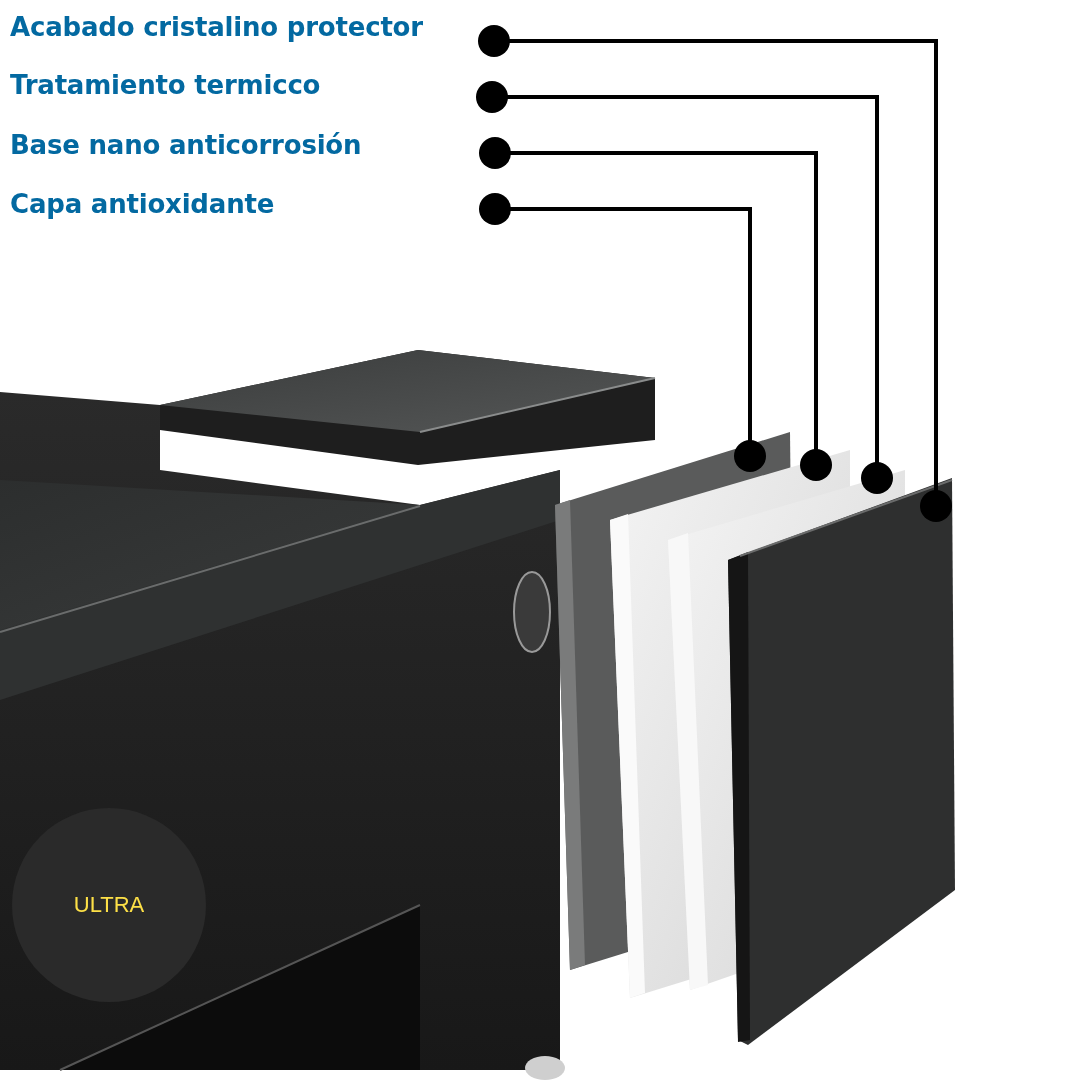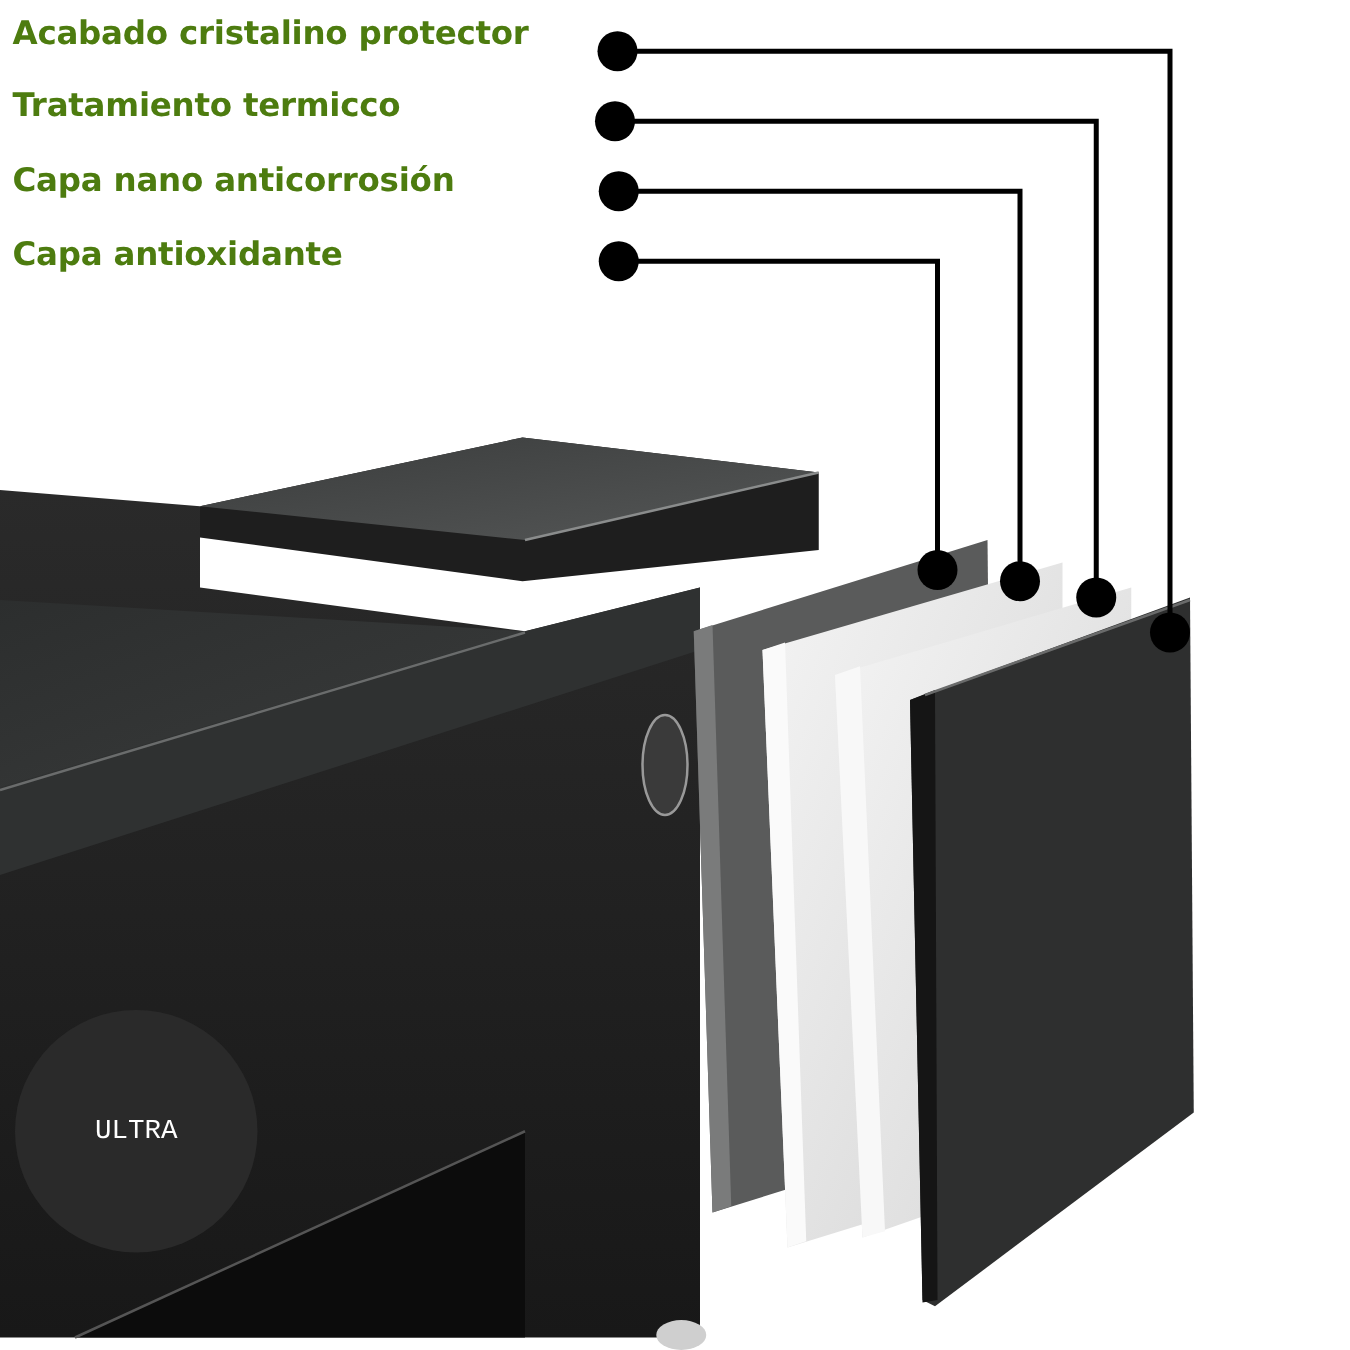--- a/index.html
+++ b/index.html
@@ -5,29 +5,29 @@
     html, body { margin: 0; padding: 0; }
     body {
       width: 1080px; height: 1080px; overflow: hidden;
       background: #ffffff; position: relative;
       font-family: "DejaVu Sans", sans-serif;
     }
     .labels { position: absolute; left: 10px; top: 0; }
     .label {
       position: absolute; left: 0; white-space: nowrap;
       font-family: "DejaVu Sans", sans-serif; font-weight: bold;
-      font-size: 26px; color: #4d7c0f; letter-spacing: -0.2px;
+      font-size: 26px; color: #0369a1; letter-spacing: -0.2px;
     }
     svg.scene { position: absolute; left: 0; top: 0; }
     .badge {
       position: absolute; left: 12px; top: 808px;
       width: 194px; height: 194px; border-radius: 50%;
       background: #2a2a2a;
       display: flex; align-items: center; justify-content: center;
-      color: #ffffff; font-family: Liberation Mono, monospace; font-size: 22px;
+      color: #fde047; font-family: Liberation Sans, sans-serif; font-size: 22px;
       line-height: 34px; text-align: center;
     }
   </style>
 </head>
 <body>
 
 <svg class="scene" width="1080" height="1080" viewBox="0 0 1080 1080">
   <defs>
     <linearGradient id="cabTop" x1="0" y1="0" x2="1" y2="1">
       <stop offset="0" stop-color="#2c2e2e"></stop>
@@ -94,19 +94,19 @@
     <circle cx="936" cy="506" r="16"></circle>
     <circle cx="877" cy="478" r="16"></circle>
     <circle cx="816" cy="465" r="16"></circle>
     <circle cx="750" cy="456" r="16"></circle>
   </g>
 </svg>
 
 <div class="labels">
   <div class="label" style="top:12px">Acabado cristalino protector</div>
   <div class="label" style="top:70px">Tratamiento termicco</div>
-  <div class="label" style="top:130px">Capa nano anticorrosión</div>
+  <div class="label" style="top:130px">Base nano anticorrosión</div>
   <div class="label" style="top:189px">Capa antioxidante</div>
 </div>
 
 <div class="badge">
   <span>ULTRA</span>
 </div>
 
 </body></html>

